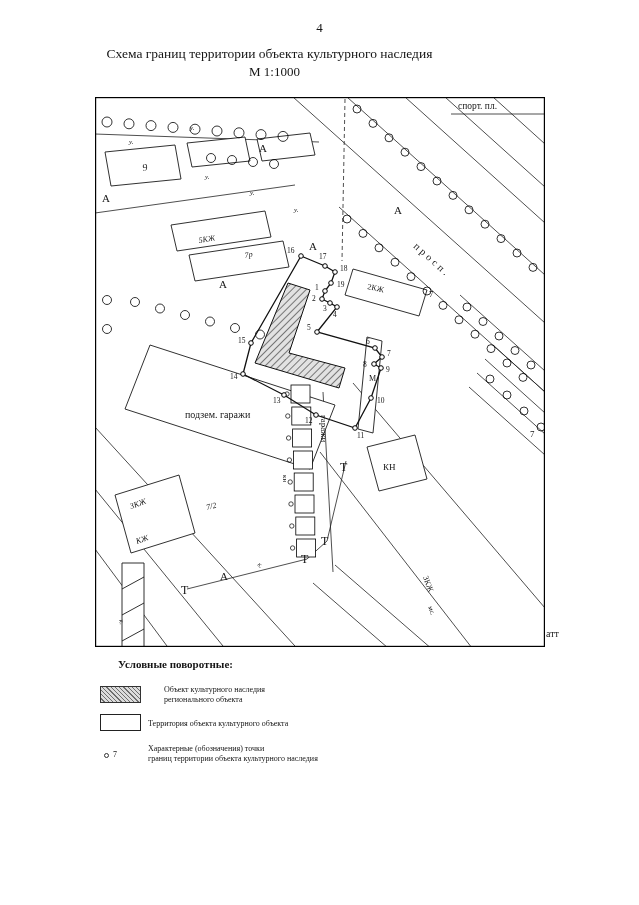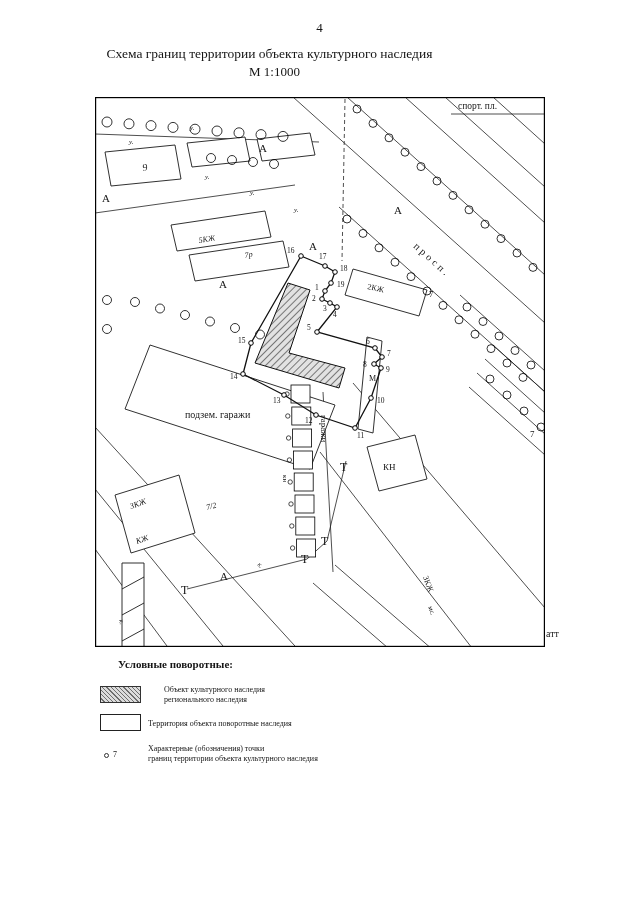--- a/index.html
+++ b/index.html
@@ -256,26 +256,26 @@
   </svg>
 </div>
 
 <div class="corner-note">атт</div>
 
 <div class="legend-heading">Условные поворотные:</div>
 
 <div class="legend-swatch hatched" style="left:100px; top:686px;"></div>
 <div class="legend-text" style="left:164px; top:685px;">
   <div>Объект культурного наследия</div>
-  <div>регионального наследия</div>
+  <div>регионального объекта</div>
 </div>
 
 <div class="legend-swatch territory" style="left:100px; top:714px;"></div>
 <div class="legend-text" style="left:148px; top:719px;">
-  <div>Территория объекта поворотные наследия</div>
+  <div>Территория объекта культурного объекта</div>
   <div></div>
 </div>
 
 <div class="legend-point-symbol" style="left:104px; top:750px;">
   <span class="dot"></span><span>7</span>
 </div>
 <div class="legend-text" style="left:148px; top:744px;">
   <div>Характерные (обозначения) точки</div>
   <div>границ территории объекта культурного наследия</div>
 </div>

